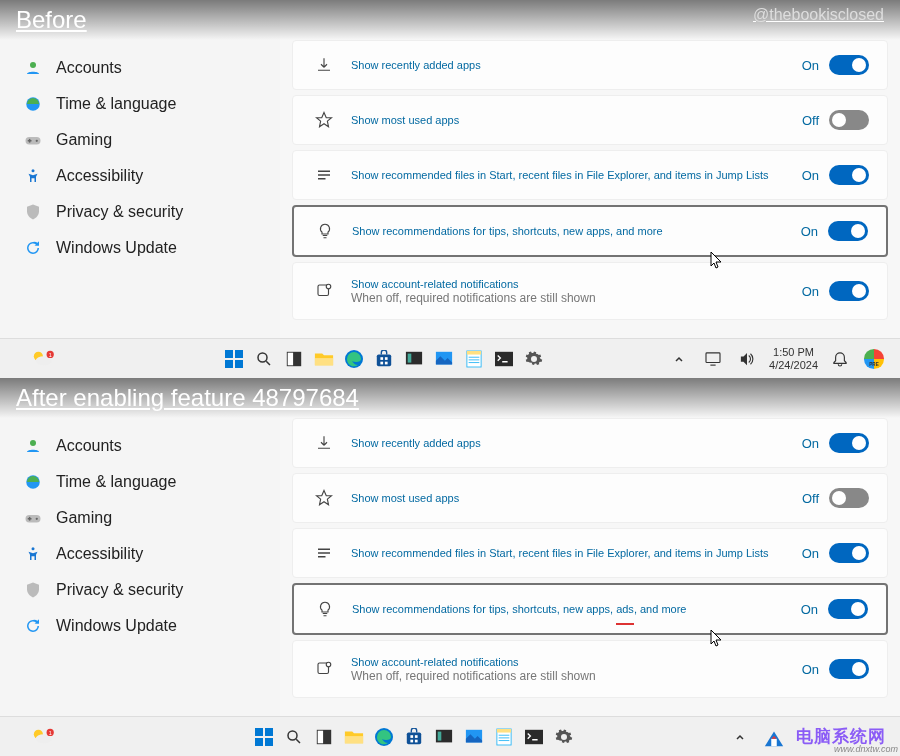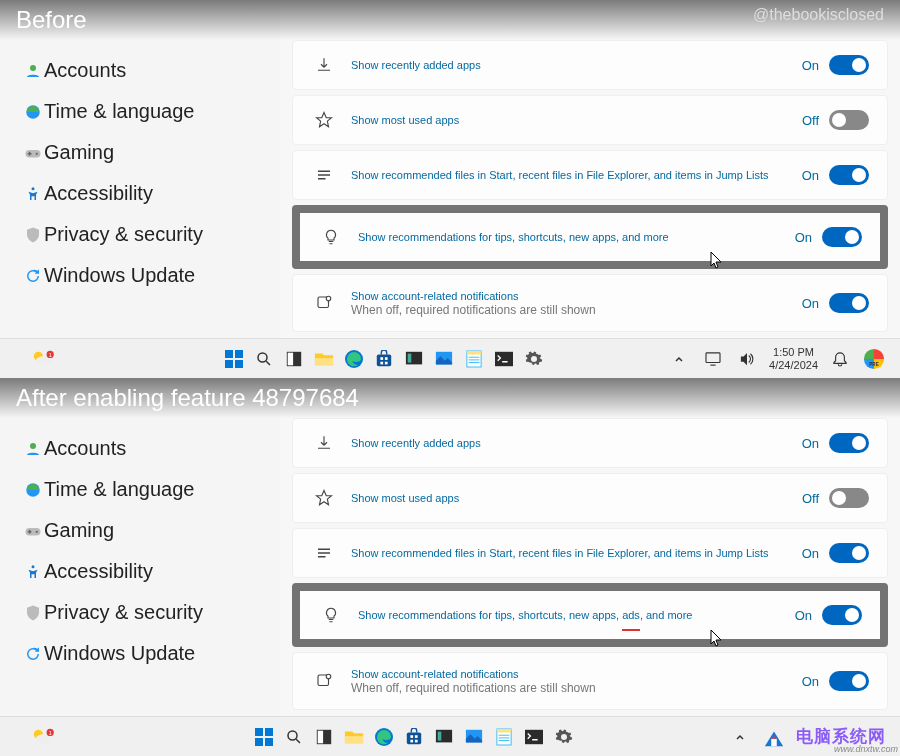--- a/index.html
+++ b/index.html
@@ -1,29 +1,29 @@
 <!DOCTYPE html>
 <html><head>
 <meta charset="utf-8">
 <style>
   * { box-sizing: border-box; margin: 0; padding: 0; font-family: "Segoe UI", sans-serif; }
   body { width: 900px; height: 756px; background: #1a1a1a; overflow: hidden; position: relative; }
   .panel { position: relative; background: #f3f3f3; }
   .panel-top { height: 378px; }
   .panel-bottom { height: 378px; }
-  .caption { position: absolute; top: 0; left: 0; right: 0; color: #fff; padding: 6px 16px; font-size: 24px; font-weight: 300; z-index: 50; display: flex; justify-content: space-between; align-items: flex-start; background: rgba(0,0,0,0.0); }
+  .caption { position: absolute; top: 0; left: 0; right: 0; color: #fff; padding: 6px 16px; font-size: 24px; font-weight: 300; z-index: 50; display: flex; justify-content: space-between; align-items: flex-start; background: rgba(0,0,0,0.0); text-decoration: underline; }
   .caption-handle { font-size: 16px; color: #ddd; }
   .content { position: absolute; top: 0; left: 0; right: 0; bottom: 0; display: flex; background: #f7f7f7; }
   .shade { position: absolute; top: 0; left: 0; right: 0; height: 40px; background: linear-gradient(rgba(0,0,0,0.5), rgba(0,0,0,0)); z-index: 40; pointer-events: none; }
   .sidebar { width: 280px; flex: 0 0 280px; padding: 50px 10px 0 10px; background: #f5f5f5; }
-  .sidebar-item { display: flex; align-items: center; gap: 2px; padding: 9px 14px; border-radius: 4px; cursor: pointer; font-size: 20px; color: #222; }
+  .sidebar-item { display: flex; align-items: flex-start; gap: 14px; padding: 9px 14px; border-radius: 4px; cursor: pointer; font-size: 16px; color: #222; }
   .side-icon { width: 18px; height: 18px; display: flex; align-items: center; justify-content: center; }
   .main { flex: 1; padding: 40px 12px 0 12px; overflow: hidden; position: relative; }
   .card { background: #fdfdfd; border: 1px solid #eee; border-radius: 4px; display: flex; align-items: center; padding: 14px 18px; margin-bottom: 5px; position: relative; }
-  .card.highlight { border: 8px solid #737373; }
+  .card.highlight { border: 2px solid #737373; }
   .card-icon { width: 26px; display: flex; align-items: center; justify-content: center; flex: 0 0 26px; margin-right: 14px; color: #333; }
   .card-text { flex: 1; }
   .card-title { font-size: 11px; color: #0369a1; line-height: 1.3; }
   .card-sub { font-size: 12px; color: #777; }
   .card-state { font-size: 13px; color: #0369a1; margin-right: 10px; }
   .toggle { width: 40px; height: 20px; border-radius: 10px; position: relative; }
   .toggle.on { background: #0067c0; }
   .toggle.off { background: #888; }
   .toggle::after { content: ""; position: absolute; width: 14px; height: 14px; background: #fff; border-radius: 50%; top: 3px; }
   .toggle.on::after { right: 3px; }

